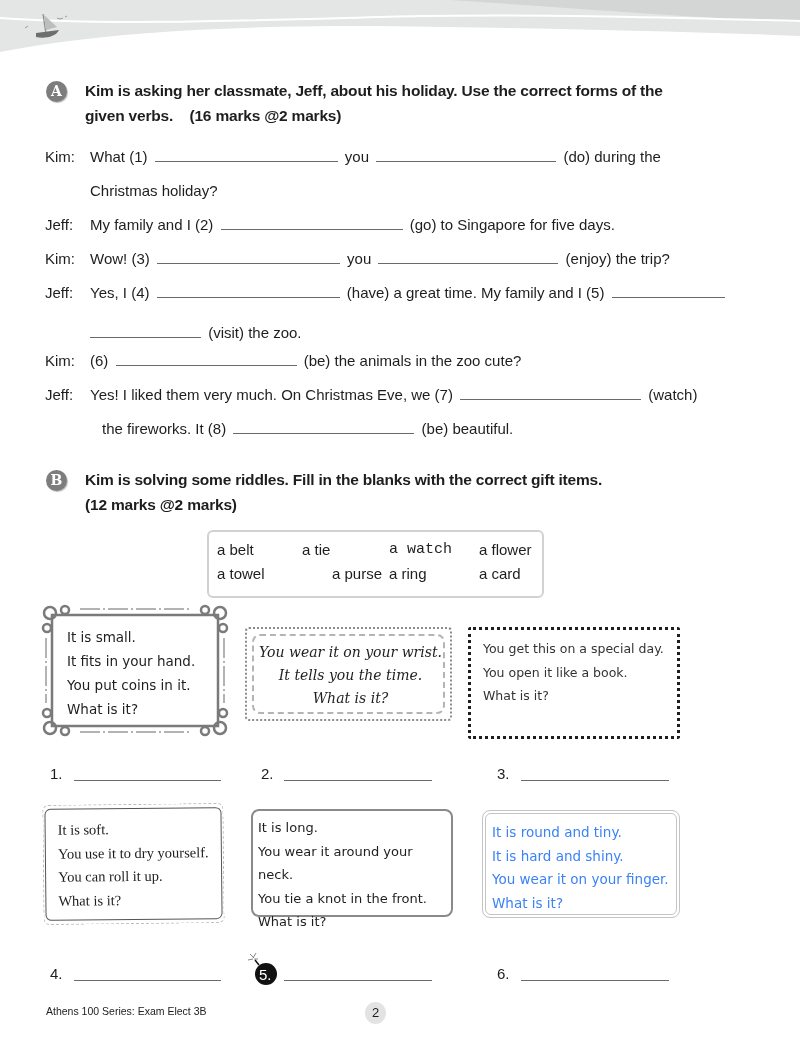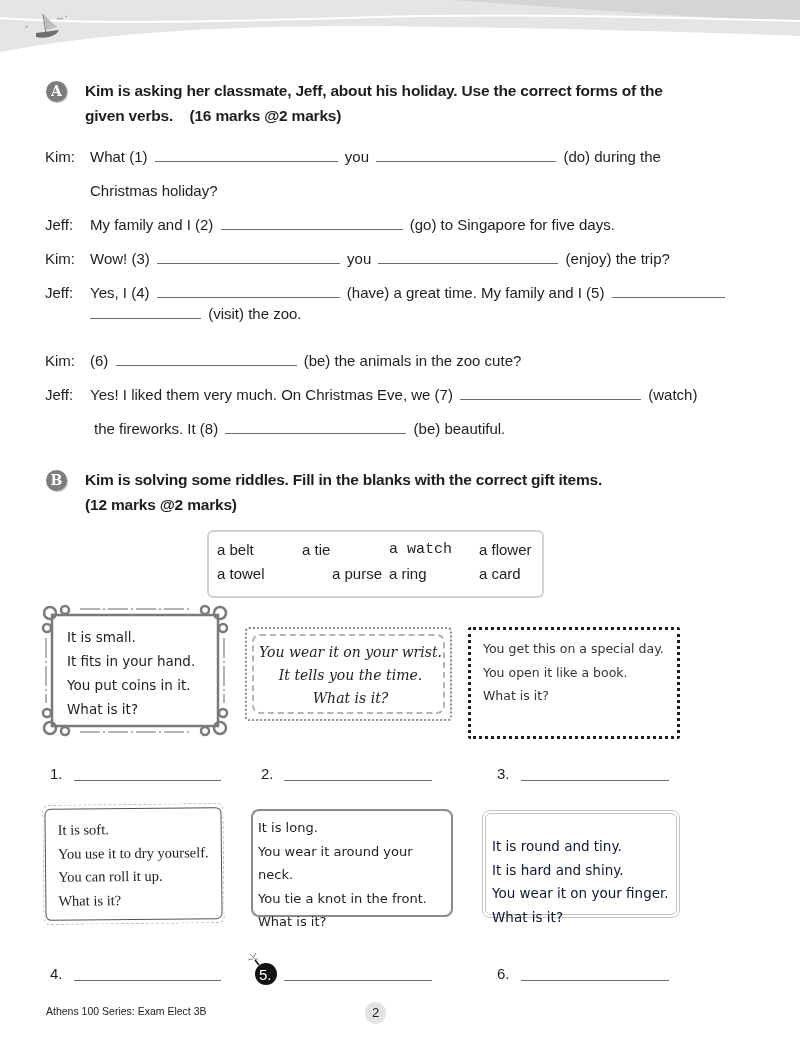--- a/index.html
+++ b/index.html
@@ -89,21 +89,21 @@
   <div class="abs" style="top:283px;left:0;width:800px;height:22px;">
     <span class="spk">Jeff:</span>
     <span class="line-text">
       <span>Yes, I (4)</span>
       <span class="blank" style="width:183px"></span>
       <span>(have) a great time. My family and I (5)</span>
       <span class="blank" style="width:113px"></span>
     </span>
   </div>
 
-  <div class="abs" style="top:304px;left:0;width:800px;height:22px;">
+  <div class="abs" style="top:323px;left:0;width:800px;height:22px;">
     <span class="line-text" style="left:87px;">
       <span class="blank" style="width:111px"></span>
       <span>(visit) the zoo.</span>
     </span>
   </div>
 
   <div class="abs" style="top:351px;left:0;width:800px;height:22px;">
     <span class="spk">Kim:</span>
     <span class="line-text">
       <span>(6)</span>
@@ -114,21 +114,21 @@
 
   <div class="abs" style="top:385px;left:0;width:800px;height:22px;">
     <span class="spk">Jeff:</span>
     <span class="line-text">
       <span>Yes! I liked them very much. On Christmas Eve, we (7)</span>
       <span class="blank" style="width:181px"></span>
       <span>(watch)</span>
     </span>
   </div>
 
-  <div class="abs" style="top:419px;left:4px;width:670px;height:22px;">
+  <div class="abs" style="top:419px;left:12px;width:670px;height:22px;">
     <span class="line-text">
       <span>the fireworks. It (8)</span>
       <span class="blank" style="width:181px"></span>
       <span>(be) beautiful.</span>
     </span>
   </div>
 </div>
 
 <div class="abs sec-badge" style="left:46px;top:470px;">B</div>
 <div class="abs sec-title" style="left:85px;top:467px;">
@@ -215,21 +215,21 @@
   <div class="abs" style="left:5px;top:5px;font-family:'DejaVu Sans',sans-serif;font-size:13px;line-height:23.5px;">
     <div>It is long.</div>
     <div>You wear it around your neck.</div>
     <div>You tie a knot in the front.</div>
     <div>What is it?</div>
   </div>
 </div>
 
 <div class="card" style="left:482px;top:810px;width:198px;height:108px;border:1px solid #c4c4c4;border-radius:8px;">
   <div class="abs" style="left:2px;top:2px;right:2px;bottom:2px;border:1px solid #c4c4c4;border-radius:6px;"></div>
-  <div class="abs" style="left:9px;top:24px;font-family:'DejaVu Sans',sans-serif;font-size:13.5px;line-height:23.5px;color:#0f172a;">
+  <div class="abs" style="left:9px;top:10px;font-family:'DejaVu Sans',sans-serif;font-size:13.5px;line-height:23.5px;color:#3b82f6;">
     <div>It is round and tiny.</div>
     <div>It is hard and shiny.</div>
     <div>You wear it on your finger.</div>
     <div>What is it?</div>
   </div>
 </div>
 
 <span class="ans" style="left:50px;top:965px;">4.</span>
 <div class="ans-line" style="left:74px;top:980px;width:147px;"></div>
 

